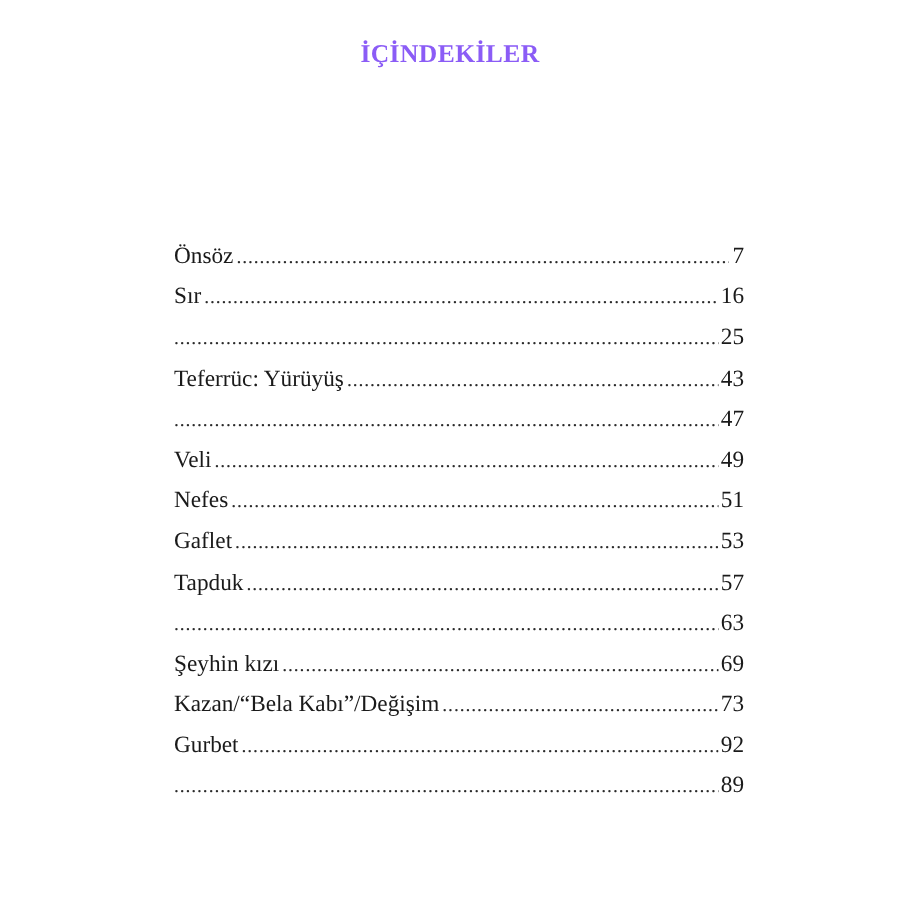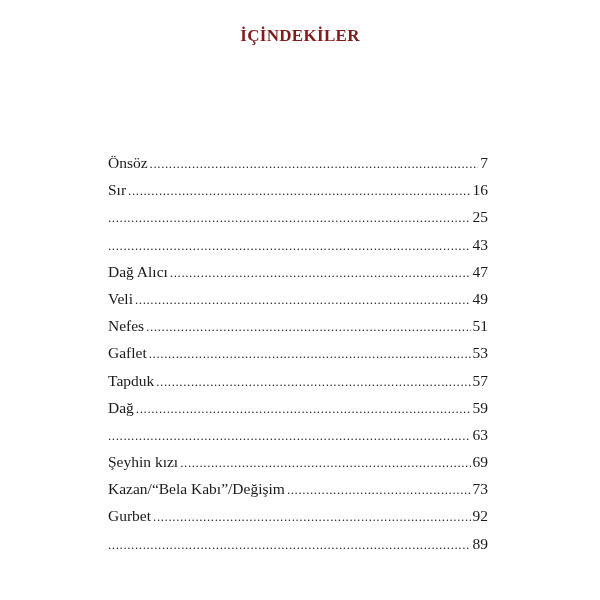--- a/index.html
+++ b/index.html
@@ -17,28 +17,28 @@
     }
     .page-title {
       position: absolute;
       top: 26px;
       left: 0;
       width: 600px;
       text-align: center;
       font-weight: bold;
       font-size: 17px;
       letter-spacing: 0.3px;
-      color: #7f1d1d;
+      color: #8b5cf6;
     }
     .toc {
       position: absolute;
       top: 149px;
       left: 108px;
       width: 380px;
-      margin: 0;
+      margin: 8px;
       padding: 0;
       list-style: none;
     }
     .toc-row {
       display: flex;
       align-items: baseline;
       height: 27.2px;
       font-size: 15.5px;
       line-height: 27.2px;
       white-space: nowrap;
@@ -77,25 +77,25 @@
   <li class="toc-row">
     <span class="toc-label">Sır</span>
     <span class="toc-leader"></span>
     <span class="toc-page">16</span>
   </li>
   <li class="toc-row">
     <span class="toc-leader"></span>
     <span class="toc-page">25</span>
   </li>
   <li class="toc-row">
+    <span class="toc-label">Teferrüc: Yürüyüş</span>
     <span class="toc-leader"></span>
     <span class="toc-page">43</span>
   </li>
   <li class="toc-row">
-    <span class="toc-label">Dağ Alıcı</span>
     <span class="toc-leader"></span>
     <span class="toc-page">47</span>
   </li>
   <li class="toc-row">
     <span class="toc-label">Veli</span>
     <span class="toc-leader"></span>
     <span class="toc-page">49</span>
   </li>
   <li class="toc-row">
     <span class="toc-label">Nefes</span>
@@ -104,25 +104,20 @@
   </li>
   <li class="toc-row">
     <span class="toc-label">Gaflet</span>
     <span class="toc-leader"></span>
     <span class="toc-page">53</span>
   </li>
   <li class="toc-row">
     <span class="toc-label">Tapduk</span>
     <span class="toc-leader"></span>
     <span class="toc-page">57</span>
-  </li>
-  <li class="toc-row">
-    <span class="toc-label">Dağ</span>
-    <span class="toc-leader"></span>
-    <span class="toc-page">59</span>
   </li>
   <li class="toc-row">
     <span class="toc-leader"></span>
     <span class="toc-page">63</span>
   </li>
   <li class="toc-row">
     <span class="toc-label">Şeyhin kızı</span>
     <span class="toc-leader"></span>
     <span class="toc-page">69</span>
   </li>

